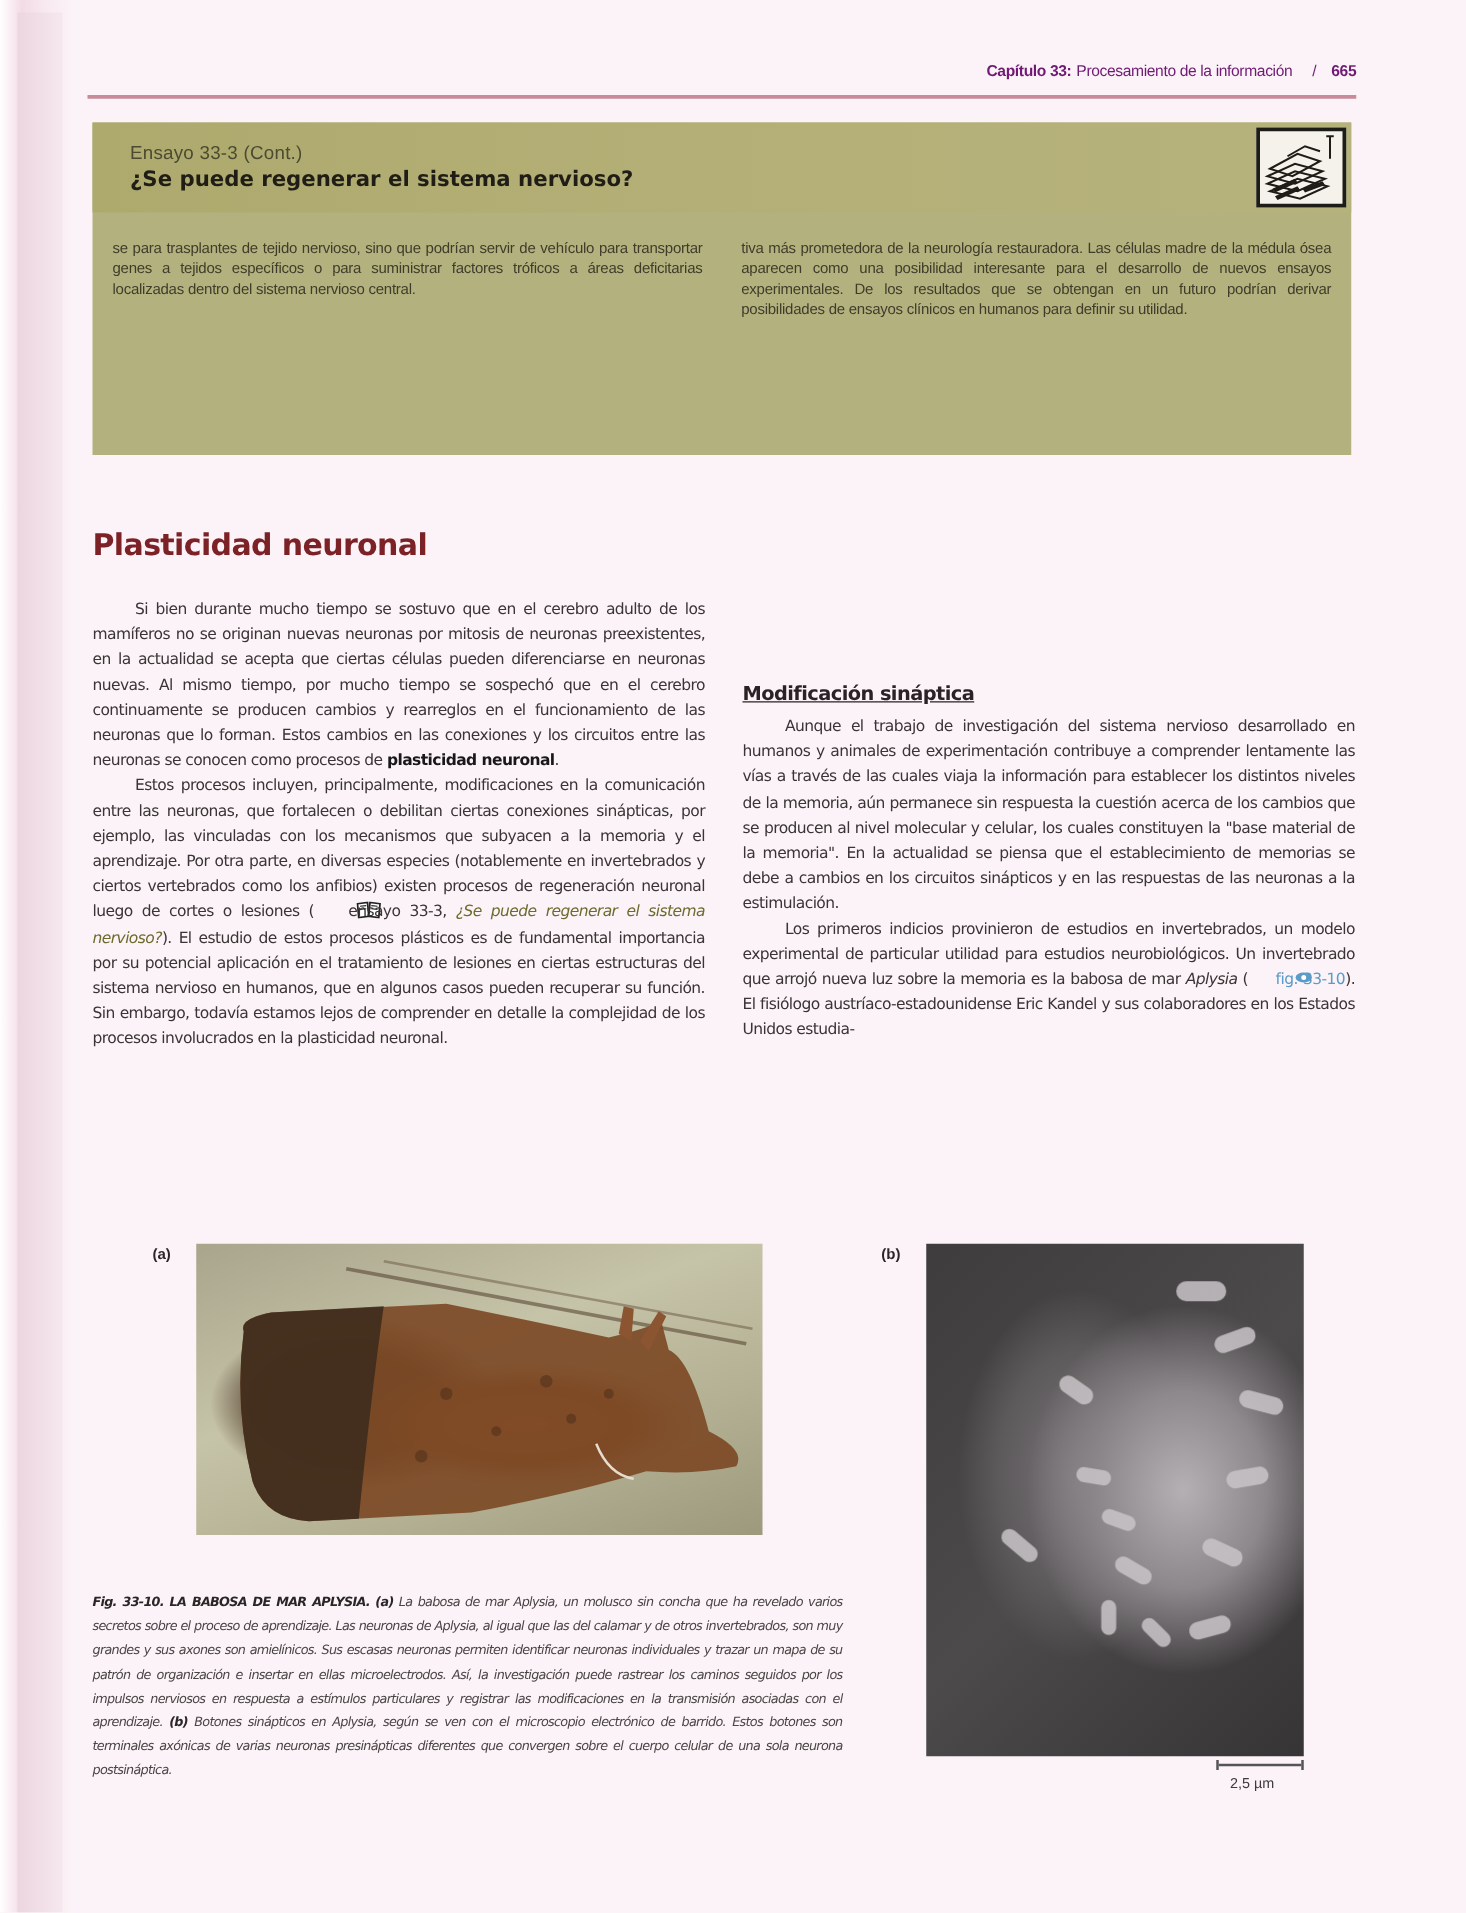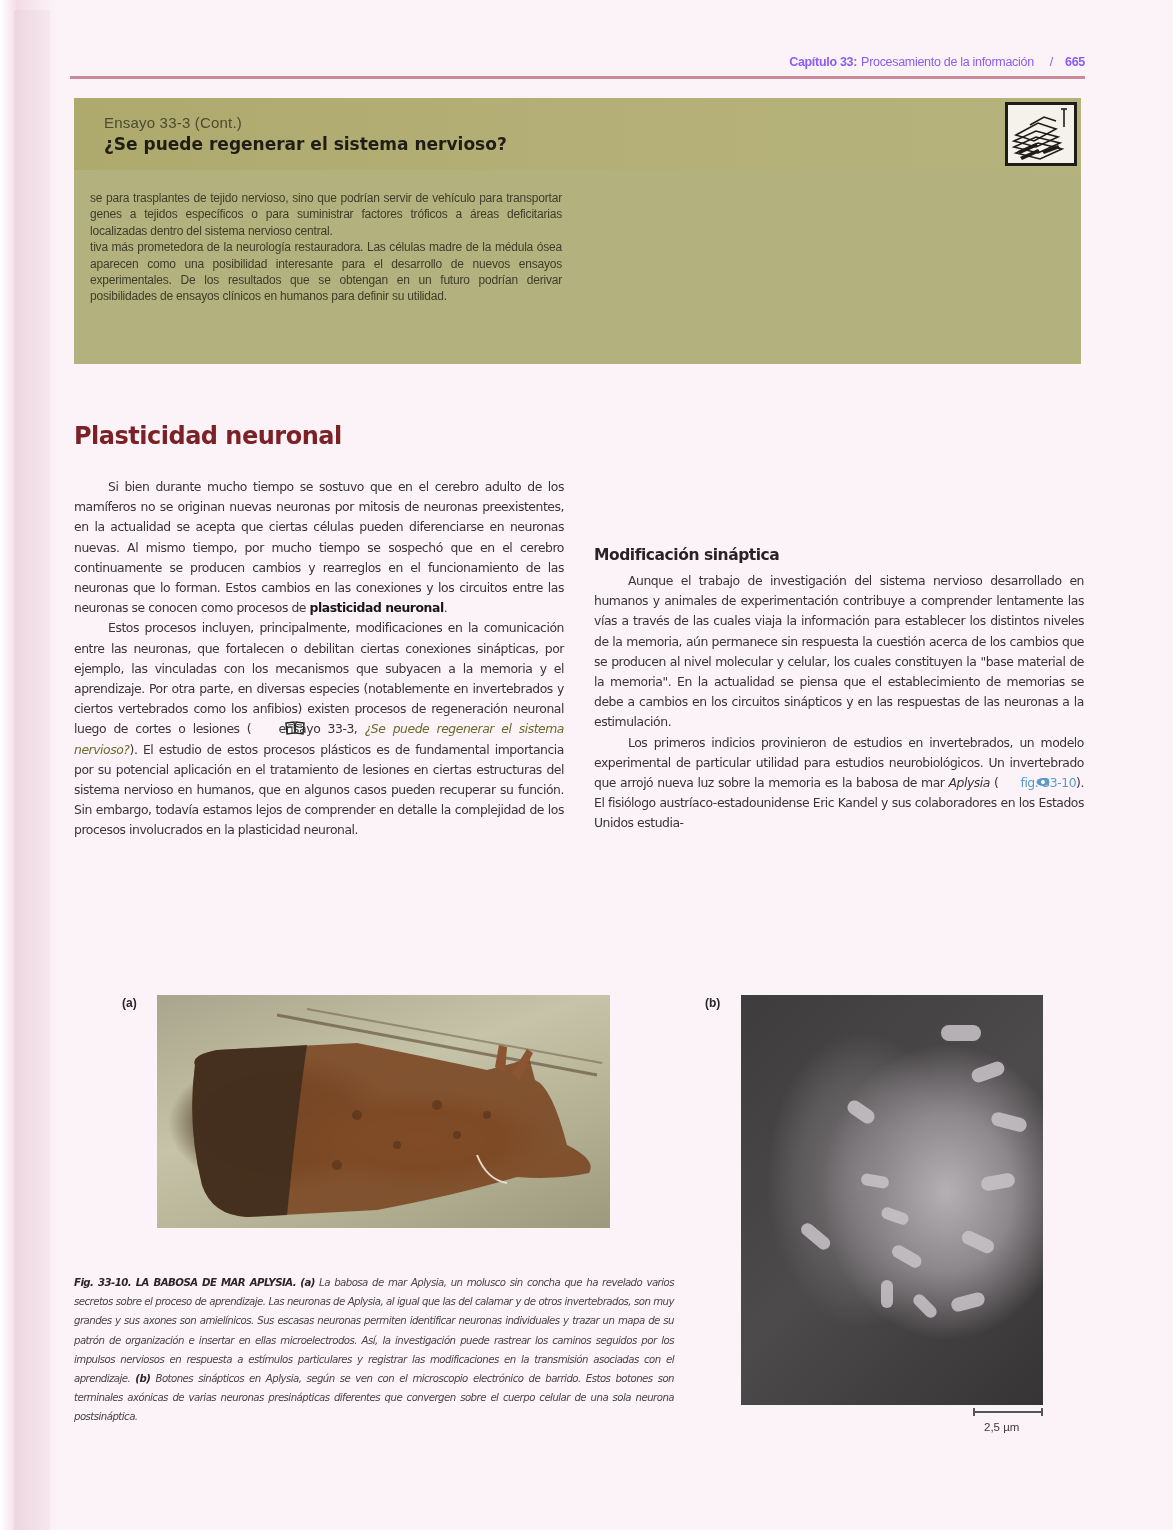--- a/index.html
+++ b/index.html
@@ -13,24 +13,24 @@
   }
   .left-edge {
     position: absolute; left: 0; top: 0; width: 58px; height: 1530px;
     background: linear-gradient(90deg, #ffffff 0%, #f3dbe6 30%, #f7e8ef 60%, #fbf3f7 100%);
   }
   .left-edge-strip {
     position: absolute; left: 14px; top: 10px; width: 36px; height: 1520px;
     background: linear-gradient(90deg, #ecd6e0, #f6e7ee);
   }
   .running-head {
-    position: absolute; left: 70px; top: 39px; width: 1015px; height: 30px;
-    display: flex; justify-content: flex-end; align-items: flex-end;
+    position: absolute; left: 70px; top: 50px; width: 1015px; height: 30px;
+    display: flex; justify-content: flex-end; align-items: flex-start;
     font-family: "Liberation Sans", sans-serif;
-    font-size: 12.5px; color: #8b5cf6; letter-spacing: -0.3px;
+    font-size: 12.5px; color: #701a75; letter-spacing: -0.3px;
   }
   .running-head .chap { font-weight: bold; }
   .running-head .sep { margin: 0 12px 0 16px; }
   .running-head .pg { font-weight: bold; }
   .head-rule {
     position: absolute; left: 70px; top: 76px; width: 1015px; height: 3px;
     background: #c98a99;
   }
 
   
@@ -51,21 +51,21 @@
     position: absolute; left: 30px; top: 36px;
     font-family: "DejaVu Sans", sans-serif;
     font-weight: bold; font-size: 17px; color: #1f1d15;
   }
   .essay-icon {
     position: absolute; right: 4px; top: 4px; width: 72px; height: 64px;
     background: #f4f2ea; border: 3px solid #1e1c16;
   }
   .essay-body {
     position: absolute; left: 16px; top: 92px; width: 975px;
-    display: flex; justify-content: space-between; flex-direction: column;
+    display: flex; justify-content: space-between;
   }
   .essay-col {
     width: 472px; font-family: "Liberation Sans", sans-serif;
     font-size: 12px; line-height: 16.4px; color: #3f3d2a;
     text-align: justify; hyphens: manual; letter-spacing: -0.2px;
   }
   .essay-col p.indent { text-indent: 26px; }
 
   
   .col {
@@ -184,21 +184,21 @@
   <p class="indent"><span>Si bien durante mucho tiempo se sostuvo que en el cerebro adulto de los mamíferos no se originan nuevas neuronas por mitosis de neuronas preexistentes, en la actualidad se acepta que ciertas células pueden diferenciarse en neuronas nuevas. Al mismo tiempo, por mucho tiempo se sospechó que en el cerebro continuamente se producen cambios y rearreglos en el funcionamiento de las neuronas que lo forman. Estos cambios en las conexiones y los circuitos entre las neuronas se conocen como procesos de </span><b>plasticidad neuronal</b><span>.</span></p>
   <p class="indent"><span>Estos procesos incluyen, principalmente, modificaciones en la comunicación entre las neuronas, que fortalecen o debilitan ciertas conexiones sinápticas, por ejemplo, las vinculadas con los mecanismos que subyacen a la memoria y el aprendizaje. Por otra parte, en diversas especies (notablemente en invertebrados y ciertos vertebrados como los anfibios) existen procesos de regeneración neuronal luego de cortes o lesiones (</span><span class="book-icon"><svg width="20" height="14" viewBox="0 0 20 14">
           <path d="M1 2 L9 1 L10 12 L2 13 Z" fill="#fff" stroke="#222" stroke-width="1.4"></path>
           <path d="M19 2 L11 1 L10 12 L18 13 Z" fill="#fff" stroke="#222" stroke-width="1.4"></path>
           <path d="M3 4 L8 3.5 M3 6.5 L8 6 M12 3.5 L17 4 M12 6 L17 6.5" stroke="#222" stroke-width="0.9"></path>
         </svg></span> <a class="essay-ref"><span>ensayo 33-3, </span><span class="ref-italic">¿Se puede regenerar el sistema nervioso?</span></a><span>). El estudio de estos procesos plásticos es de fundamental importancia por su potencial aplicación en el tratamiento de lesiones en ciertas estructuras del sistema nervioso en humanos, que en algunos casos pueden recuperar su función. Sin embargo, todavía estamos lejos de comprender en detalle la complejidad de los procesos involucrados en la plasticidad neuronal.</span></p>
 </div>
 
 <div class="col col-right" style="top:437px;">
   <p style="visibility:hidden;height:0;overflow:hidden;"></p>
-  <h3 class="sub-title" style="margin-top:108px;">Modificación sináptica</h3>
+  <h3 class="sub-title" style="margin-top:108px;text-decoration:underline;">Modificación sináptica</h3>
   <p class="indent">Aunque el trabajo de investigación del sistema nervioso desarrollado en humanos y animales de experimentación contribuye a comprender lentamente las vías a través de las cuales viaja la información para establecer los distintos niveles de la memoria, aún permanece sin respuesta la cuestión acerca de los cambios que se producen al nivel molecular y celular, los cuales constituyen la "base material de la memoria". En la actualidad se piensa que el establecimiento de memorias se debe a cambios en los circuitos sinápticos y en las respuestas de las neuronas a la estimulación.</p>
   <p class="indent"><span>Los primeros indicios provinieron de estudios en invertebrados, un modelo experimental de particular utilidad para estudios neurobiológicos. Un invertebrado que arrojó nueva luz sobre la memoria es la babosa de mar </span><i>Aplysia</i><span> (</span><a class="fig-ref"><span class="eye-icon"><svg width="14" height="10" viewBox="0 0 14 10">
             <ellipse cx="7" cy="5" rx="6.5" ry="4" fill="#5a9bc7"></ellipse>
             <circle cx="7" cy="5" r="2" fill="#fff"></circle>
           </svg></span><span>fig. 33-10</span></a><span>)</span><span>. El fisiólogo austríaco-estadounidense Eric Kandel y sus colaboradores en los Estados Unidos estudia-</span></p>
 </div>
 
 <div class="fig-label" style="left:122px; top:996px;">(a)</div>
 <div class="photo-a" title="Babosa de mar Aplysia">
   <svg width="453" height="233" viewBox="0 0 453 233">

